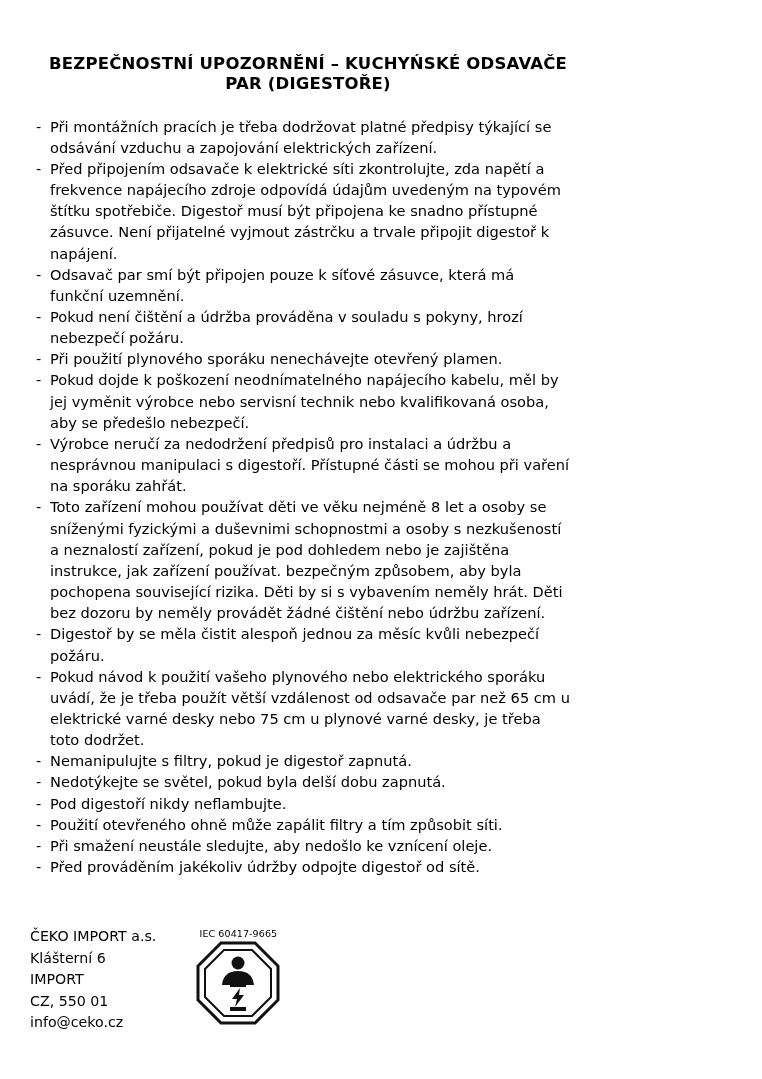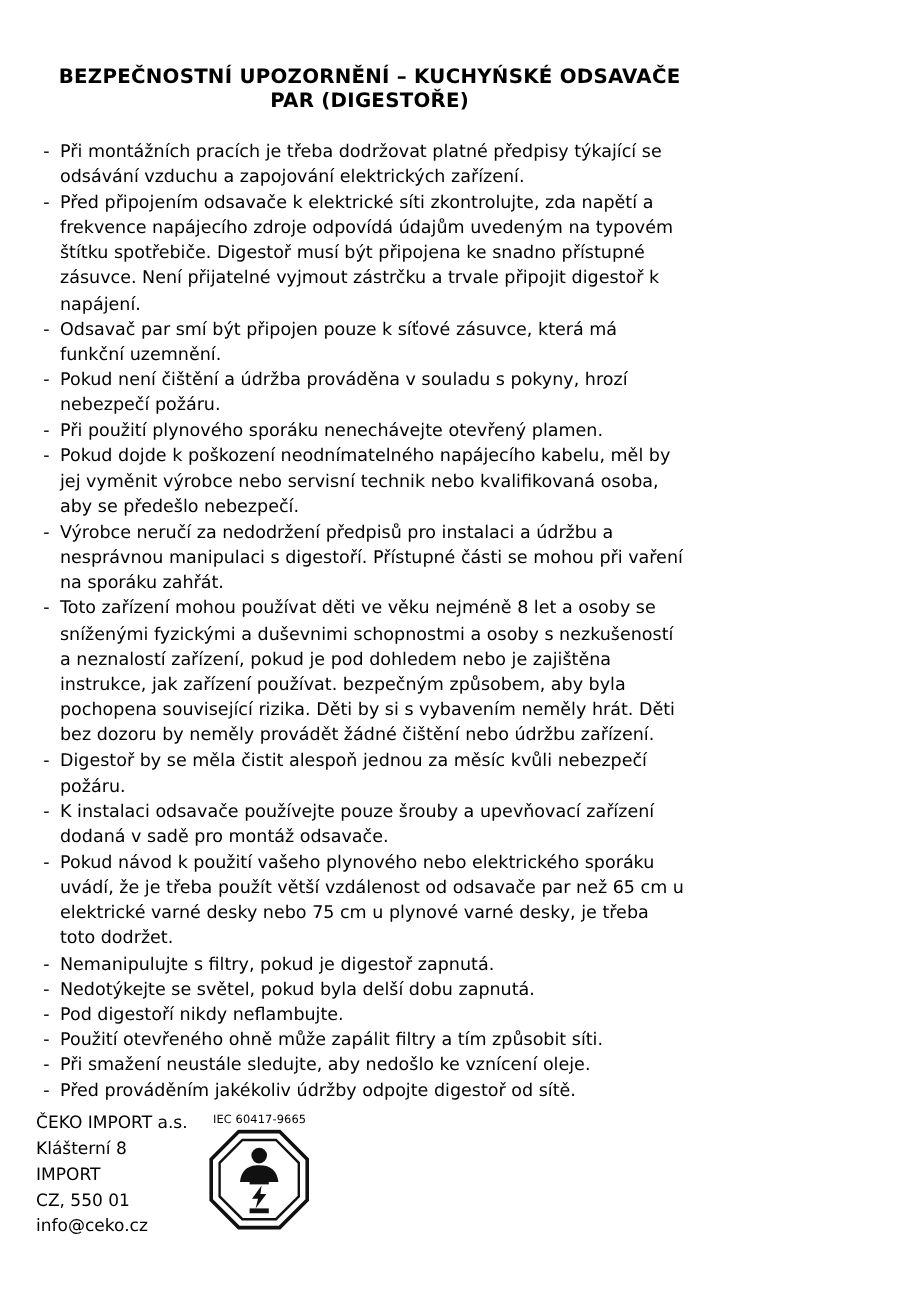--- a/index.html
+++ b/index.html
@@ -48,20 +48,21 @@
     position: absolute;
     left: 0;
     top: 0;
   }
   .footer {
     position: absolute;
     left: 30px;
     bottom: 45px;
     display: flex;
     align-items: flex-start;
+    gap: 22px;
   }
   .addr {
     font-size: 14.2px;
     line-height: 1.52;
   }
   .addr div {
     white-space: pre;
   }
   .mark {
     position: relative;
@@ -90,34 +91,33 @@
   <ul class="bullets">
     <li>Při montážních pracích je třeba dodržovat platné předpisy týkající se odsávání vzduchu a zapojování elektrických zařízení.</li>
     <li>Před připojením odsavače k elektrické síti zkontrolujte, zda napětí a frekvence napájecího zdroje odpovídá údajům uvedeným na typovém štítku spotřebiče. Digestoř musí být připojena ke snadno přístupné zásuvce. Není přijatelné vyjmout zástrčku a trvale připojit digestoř k napájení.</li>
     <li>Odsavač par smí být připojen pouze k síťové zásuvce, která má funkční uzemnění.</li>
     <li>Pokud není čištění a údržba prováděna v souladu s pokyny, hrozí nebezpečí požáru.</li>
     <li>Při použití plynového sporáku nenechávejte otevřený plamen.</li>
     <li>Pokud dojde k poškození neodnímatelného napájecího kabelu, měl by jej vyměnit výrobce nebo servisní technik nebo kvalifikovaná osoba, aby se předešlo nebezpečí.</li>
     <li>Výrobce neručí za nedodržení předpisů pro instalaci a údržbu a nesprávnou manipulaci s digestoří. Přístupné části se mohou při vaření na sporáku zahřát.</li>
     <li>Toto zařízení mohou používat děti ve věku nejméně 8 let a osoby se sníženými fyzickými a duševnimi schopnostmi a osoby s nezkušeností a neznalostí zařízení, pokud je pod dohledem nebo je zajištěna instrukce, jak zařízení používat. bezpečným způsobem, aby byla pochopena související rizika. Děti by si s vybavením neměly hrát. Děti bez dozoru by neměly provádět žádné čištění nebo údržbu zařízení.</li>
     <li>Digestoř by se měla čistit alespoň jednou za měsíc kvůli nebezpečí požáru.</li>
-    <li>K instalaci odsavače používejte pouze šrouby a upevňovací zařízení dodaná v sadě pro montáž odsavače.</li>
     <li>Pokud návod k použití vašeho plynového nebo elektrického sporáku uvádí, že je třeba použít větší vzdálenost od odsavače par než 65 cm u elektrické varné desky nebo 75 cm u plynové varné desky, je třeba toto dodržet.</li>
     <li>Nemanipulujte s filtry, pokud je digestoř zapnutá.</li>
     <li>Nedotýkejte se světel, pokud byla delší dobu zapnutá.</li>
     <li>Pod digestoří nikdy neflambujte.</li>
     <li>Použití otevřeného ohně může zapálit filtry a tím způsobit síti.</li>
     <li>Při smažení neustále sledujte, aby nedošlo ke vznícení oleje.</li>
     <li>Před prováděním jakékoliv údržby odpojte digestoř od sítě.</li>
   </ul>
 
   <div class="footer">
     <div class="addr">
       <div>ČEKO IMPORT a.s.</div>
-      <div>Klášterní 8</div>
+      <div>Klášterní 6</div>
       <div>IMPORT</div>
       <div>CZ, 550 01</div>
       <div>info@ceko.cz</div>
     </div>
 
     <div class="mark">
       <div class="mark-label">IEC 60417-9665</div>
       <span>
         <svg width="84" height="92" viewBox="0 0 84 92" xmlns="http://www.w3.org/2000/svg">
           <polygon points="25,2 59,2 82,25 82,59 59,82 25,82 2,59 2,25" fill="none" stroke="#111111" stroke-width="3"></polygon>

